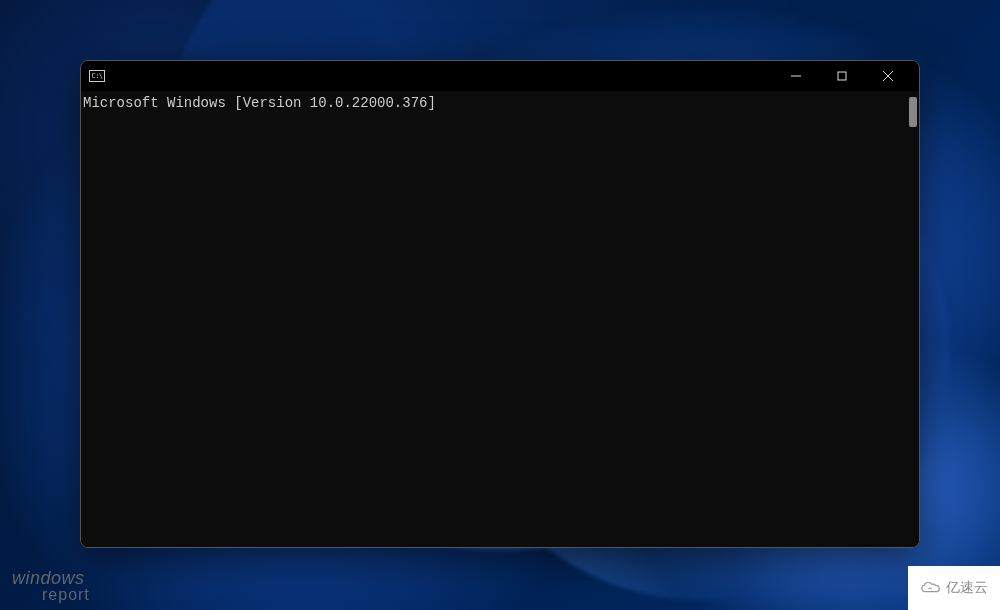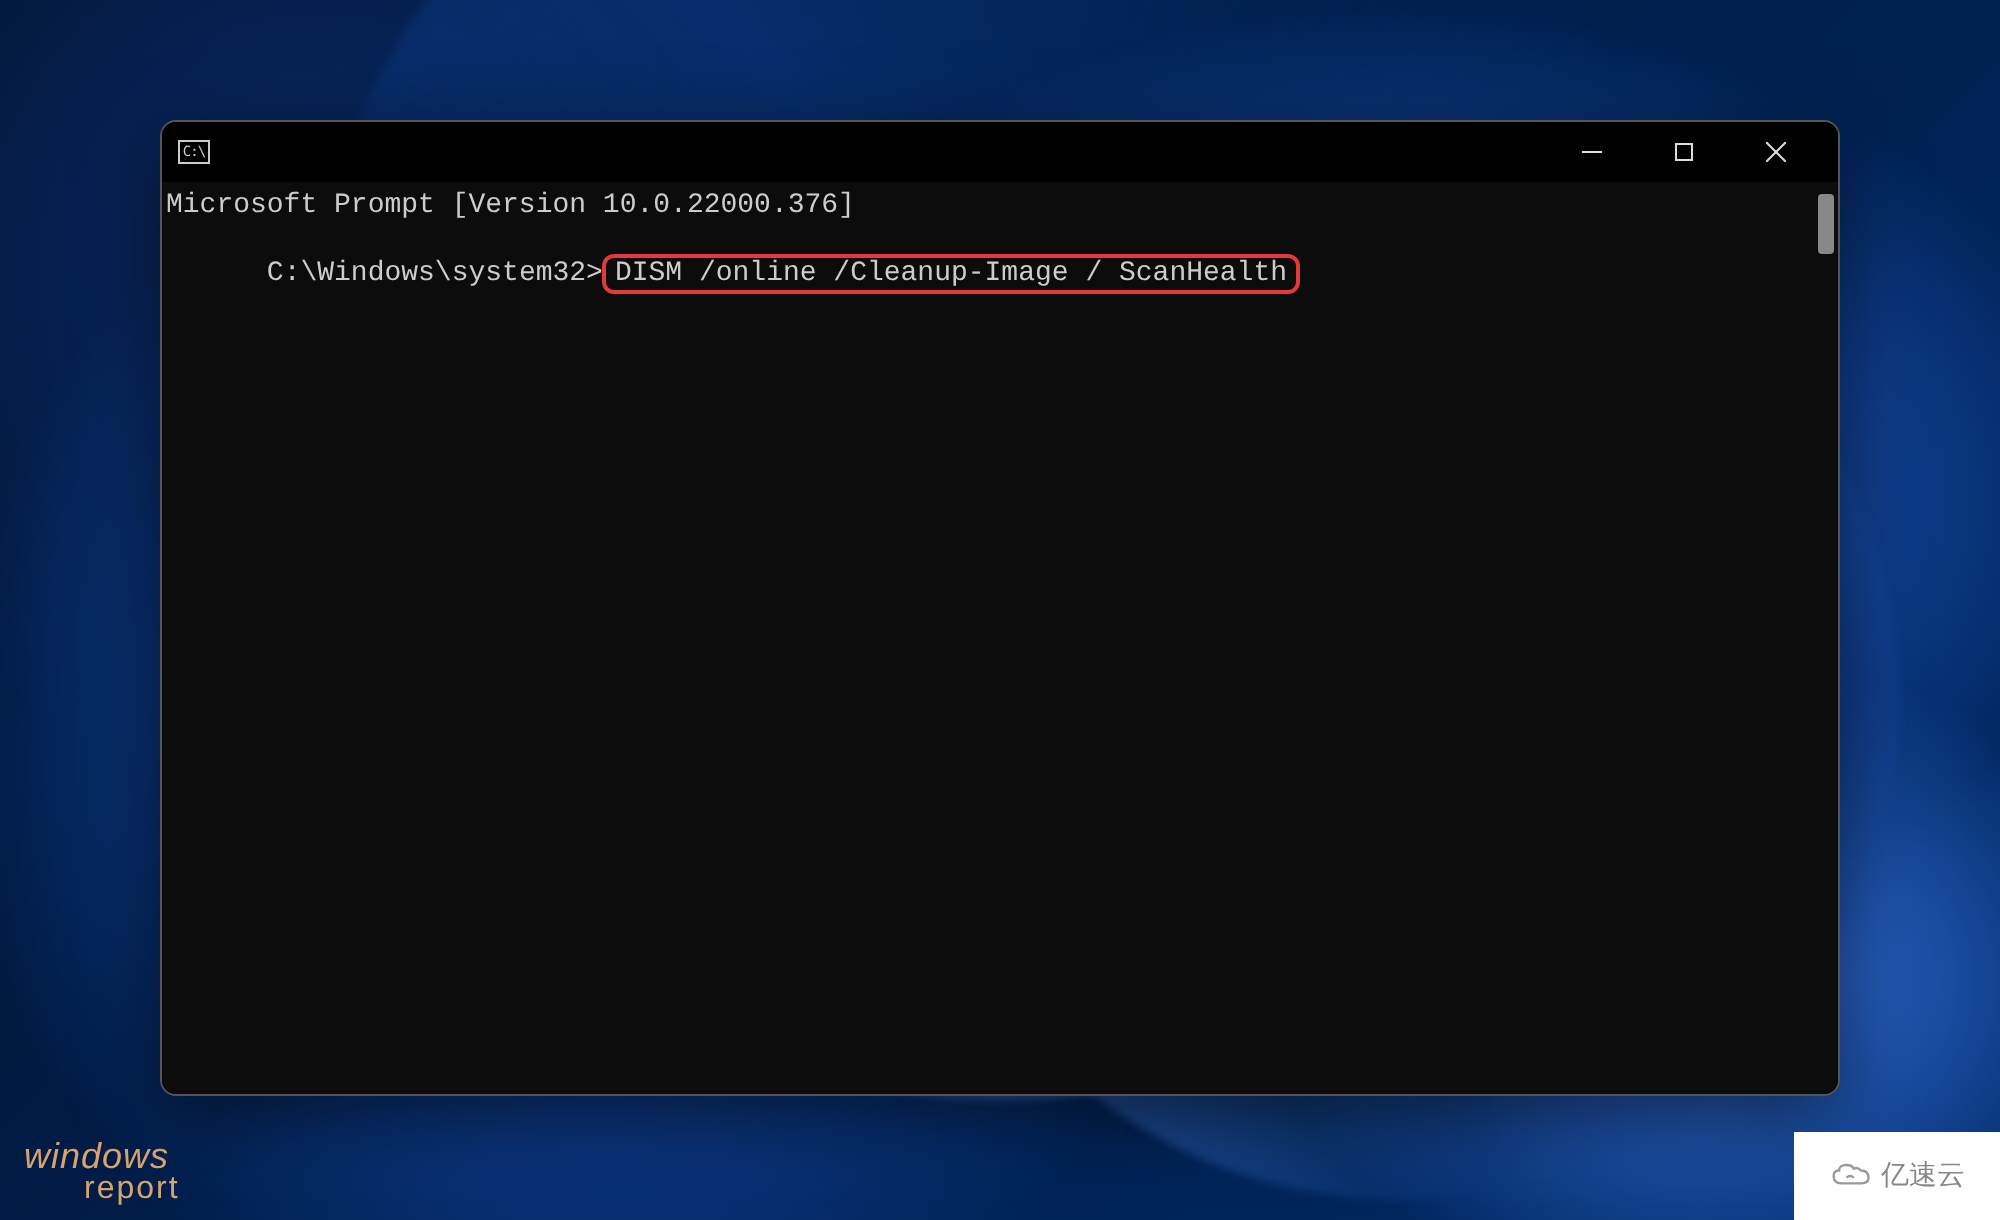--- a/index.html
+++ b/index.html
@@ -107,33 +107,33 @@
       width: 8px; height: 30px;
       background: #888;
       border-radius: 2px;
     }
 
     
     .watermark-wr {
       position: absolute;
       left: 12px;
       bottom: 8px;
-      color: #fdba74;
+      color: #737373;
       font-family: "Segoe UI", sans-serif;
       line-height: 0.95;
       opacity: 0.85;
     }
     .watermark-wr .w1 { font-size: 18px; letter-spacing: 0.5px; font-style: italic; font-weight: 300; }
     .watermark-wr .w2 { font-size: 16px; letter-spacing: 1px; font-weight: 300; margin-left: 30px; }
 
     
     .watermark-yisu {
       position: absolute;
       right: 0; bottom: 0;
-      width: 103px; height: 44px;
+      width: 92px; height: 44px;
       background: #fff;
       display: flex;
       align-items: center;
       justify-content: center;
       gap: 4px;
       color: #888;
       font-size: 14px;
     }
     .watermark-yisu svg { width: 22px; height: 16px; }
   </style>
@@ -164,25 +164,22 @@
         <svg viewBox="0 0 10 10">
             <line x1="0" y1="0" x2="10" y2="10"></line>
             <line x1="10" y1="0" x2="0" y2="10"></line>
           </svg>
       </div>
     </div>
   </div>
 
   <div class="terminal">
     <div class="scroll-indicator"></div>
-    <div class="terminal-line">Microsoft Prompt [Version 10.0.22000.376]</div>
+    <div class="terminal-line">Microsoft Windows [Version 10.0.22000.376]</div>
     <div class="terminal-line"></div>
-    <div class="terminal-line">
-      <span class="prompt-line">C:\Windows\system32&gt;</span><span class="highlight-box"><span>DISM /online /Cleanup-Image / ScanHealth</span></span>
-    </div>
   </div>
 </div>
 
 <div class="watermark-wr">
   <div class="w1">windows</div>
   <div class="w2">report</div>
 </div>
 
 <div class="watermark-yisu">
   <svg viewBox="0 0 24 16">

